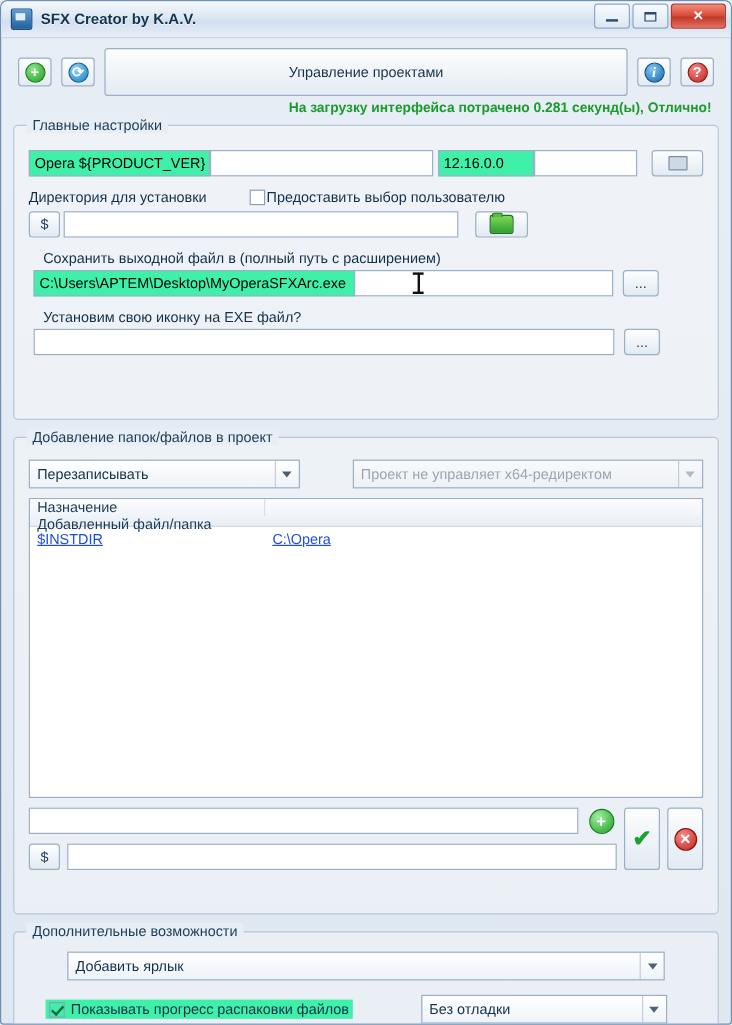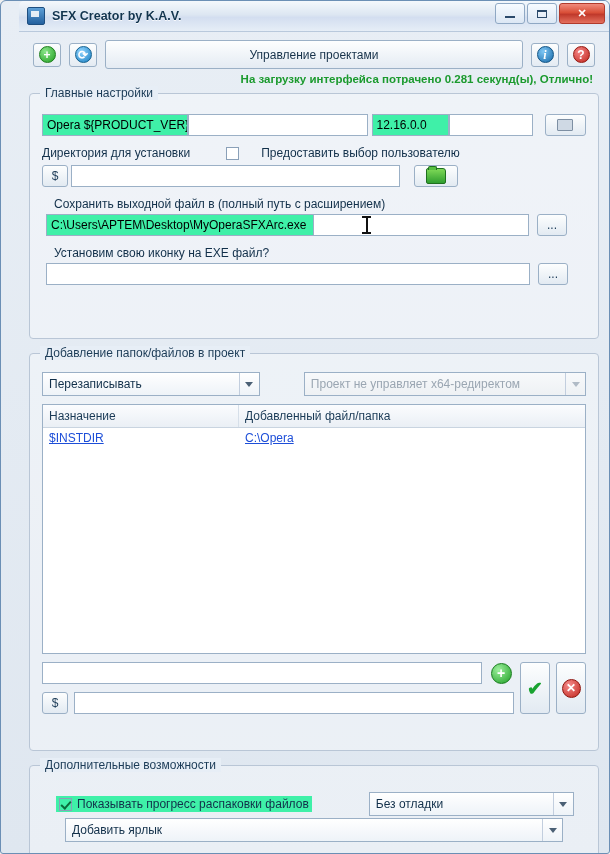--- a/index.html
+++ b/index.html
@@ -19,21 +19,20 @@
   .window {
     position: absolute;
     left: 0; top: 0;
     width: 610px;
     height: 854px;
     box-sizing: border-box;
     border: 1px solid #6b8fb5;
     border-radius: 6px 6px 3px 3px;
     background: linear-gradient(to bottom, #e8eef5 0%, #dfe7f0 100%);
     overflow: hidden;
-    padding-left: 18px;
   }
 
   
   .titlebar {
     position: relative;
     height: 30px;
     background: linear-gradient(to bottom, #f4f8fc 0%, #dde7f2 45%, #d3def0 55%, #e6eef7 100%);
     border-bottom: 1px solid #b9c9dc;
     border-radius: 5px 5px 0 0;
     display: flex;
@@ -108,21 +107,21 @@
     display: flex; align-items: center; justify-content: center;
     font-size: 12px; font-weight: bold; color: #fff; line-height: 1;
   }
   .ico-green { background: radial-gradient(circle at 35% 30%, #8ae58a, #22a022); border:1px solid #1d7d1d;}
   .ico-blue  { background: radial-gradient(circle at 35% 30%, #8fd4ff, #1a7fc1); border:1px solid #12608f; font-size:12px;}
   .ico-info  { background: radial-gradient(circle at 35% 30%, #7fc7f5, #1769a8); border:1px solid #0f5283; font-style: italic; font-family:"Liberation Serif", serif;}
   .ico-help  { background: radial-gradient(circle at 35% 30%, #f58686, #c0261d); border:1px solid #93170f;}
 
   .wide-btn {
     flex: 1 1 auto;
-    height: 29px;
+    height: 40px;
     border: 1px solid #9bb0c6;
     border-radius: 3px;
     background: linear-gradient(to bottom, #fdfefe, #e4ebf3);
     display: flex; align-items: center; justify-content: center;
     font-size: 12px; color: #17324a;
     box-sizing: border-box;
   }
 
   .status-line {
     text-align: right;
@@ -299,20 +298,21 @@
     margin-top: 8px;
     height: 250px;
     box-sizing: border-box;
     overflow: hidden;
   }
   .thead {
     display: flex;
     height: 22px;
     border-bottom: 1px solid #c9d4e0;
     background: linear-gradient(to bottom, #fbfcfe, #eaeff5);
+    flex-direction: column;
   }
   .th {
     font-size: 12px;
     color: #1a3a56;
     display: flex; align-items: center;
     padding-left: 6px;
     box-sizing: border-box;
   }
   .th.c1 { width: 196px; border-right: 1px solid #d6dfe9; }
   .th.c2 { flex: 1; }
@@ -399,21 +399,21 @@
       <div class="input" style="width:190px;"></div>
       <div class="input hl" style="width:82px; margin-left:4px;">12.16.0.0</div>
       <div class="input" style="width:88px;"></div>
       <div class="btn-img" style="margin-left:12px;">
         <span class="printer-ico"></span>
       </div>
     </div>
 
     <div class="row" style="margin-top:10px;">
       <div class="lbl" style="">Директория для установки</div>
-      <div style="margin-left:36px; display:flex; align-items:center; gap:22px;">
+      <div style="margin-left:36px; display:flex; align-items:center; gap:1px;">
         <span class="checkbox"></span>
         <span class="lbl">Предоставить выбор пользователю</span>
       </div>
     </div>
 
     <div class="row" style="margin-top:5px; gap:4px;">
       <div class="small-btn">$</div>
       <div class="input" style="width:329px; margin-left:-1px;"></div>
       <div class="btn-img" style="margin-left:10px;">
         <span class="folder-ico"></span>
@@ -486,36 +486,36 @@
       </div>
       <div class="big-sq">
         <span class="x-red">✕</span>
       </div>
     </div>
   </div>
 
   <div class="group" style="height:86px; margin-top:14px;">
     <div class="legend">Дополнительные возможности</div>
 
-    <div class="row" style="margin-top:12px; align-items:center;">
-      <div class="hl-box" style="display:flex; align-items:center; gap:5px; margin-left:14px;">
-        <span class="checkbox checked"></span>
-        <span class="lbl">Показывать прогресс распаковки файлов</span>
-      </div>
-      <div class="combo" style="width:205px; margin-left:57px;">
-        <span>Без отладки</span>
-        <span class="arrow">
-            <span class="tri-down"></span>
-          </span>
-      </div>
-    </div>
-
     <div class="row" style="margin-top:2px; justify-content:center;">
       <div class="combo" style="width:498px;">
         <span>Добавить ярлык</span>
         <span class="arrow">
             <span class="tri-down"></span>
           </span>
       </div>
     </div>
+
+    <div class="row" style="margin-top:12px; align-items:center;">
+      <div class="hl-box" style="display:flex; align-items:center; gap:5px; margin-left:14px;">
+        <span class="checkbox checked"></span>
+        <span class="lbl">Показывать прогресс распаковки файлов</span>
+      </div>
+      <div class="combo" style="width:205px; margin-left:57px;">
+        <span>Без отладки</span>
+        <span class="arrow">
+            <span class="tri-down"></span>
+          </span>
+      </div>
+    </div>
   </div>
 
 </div>
 
 </body></html>

